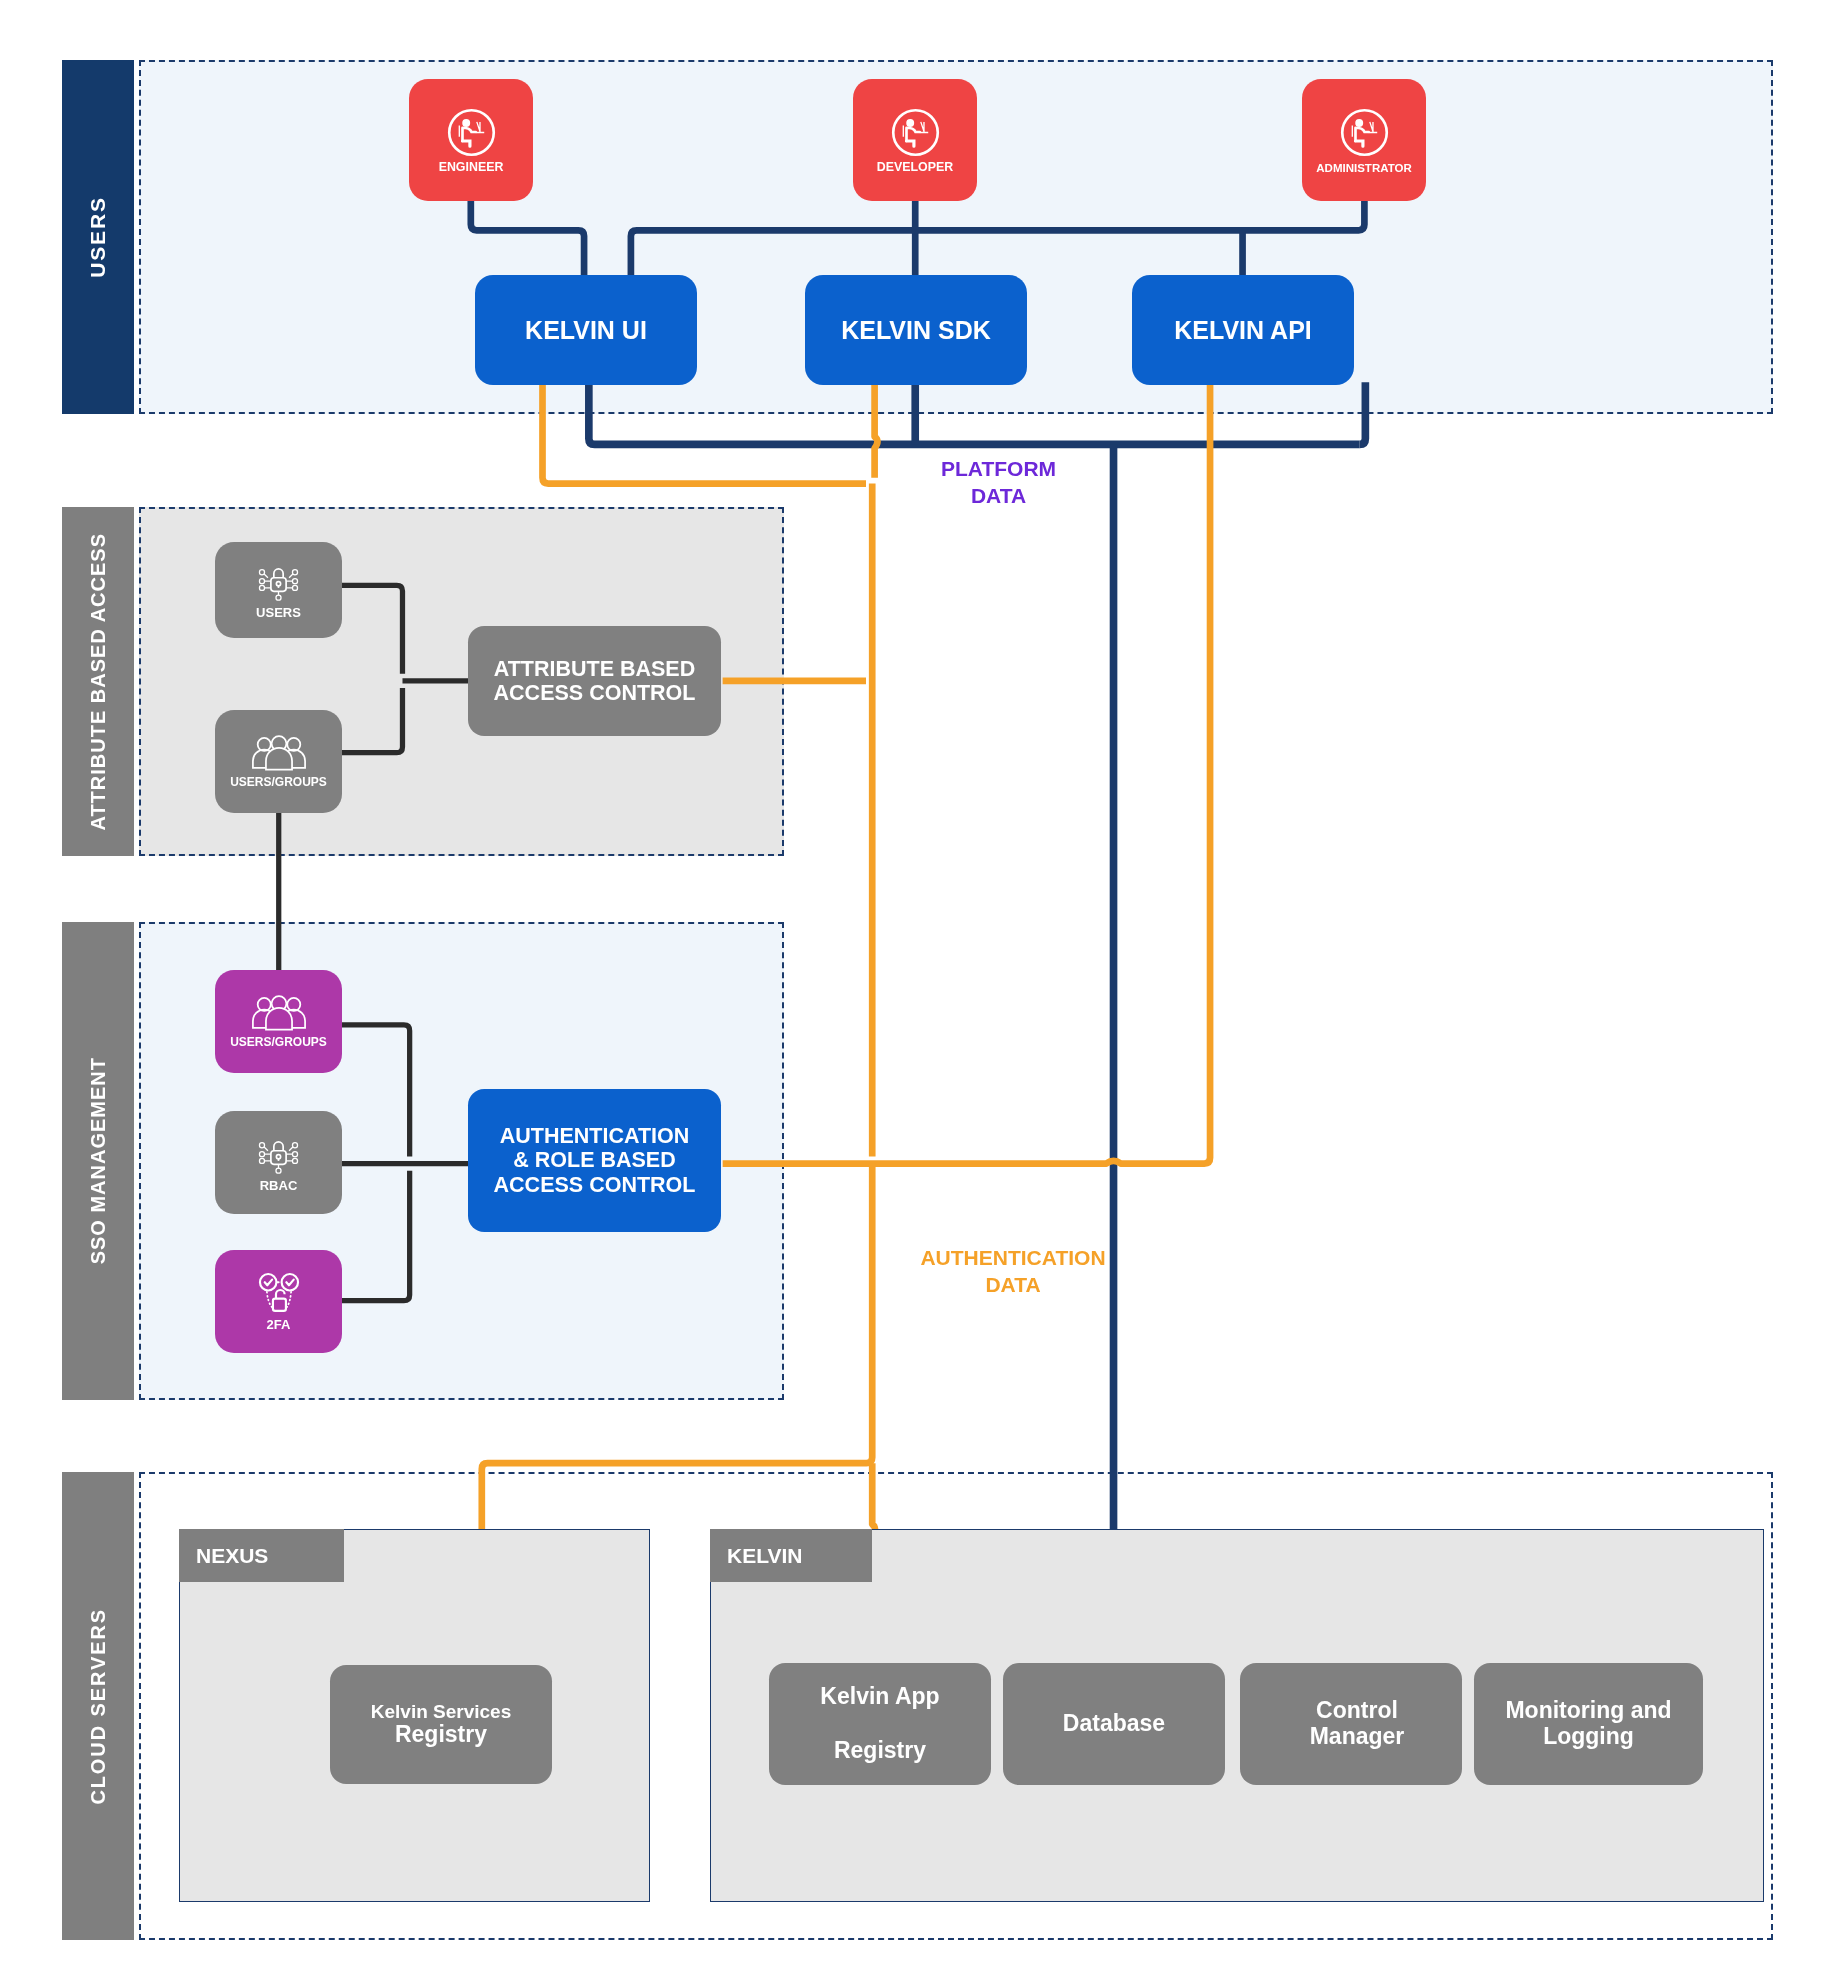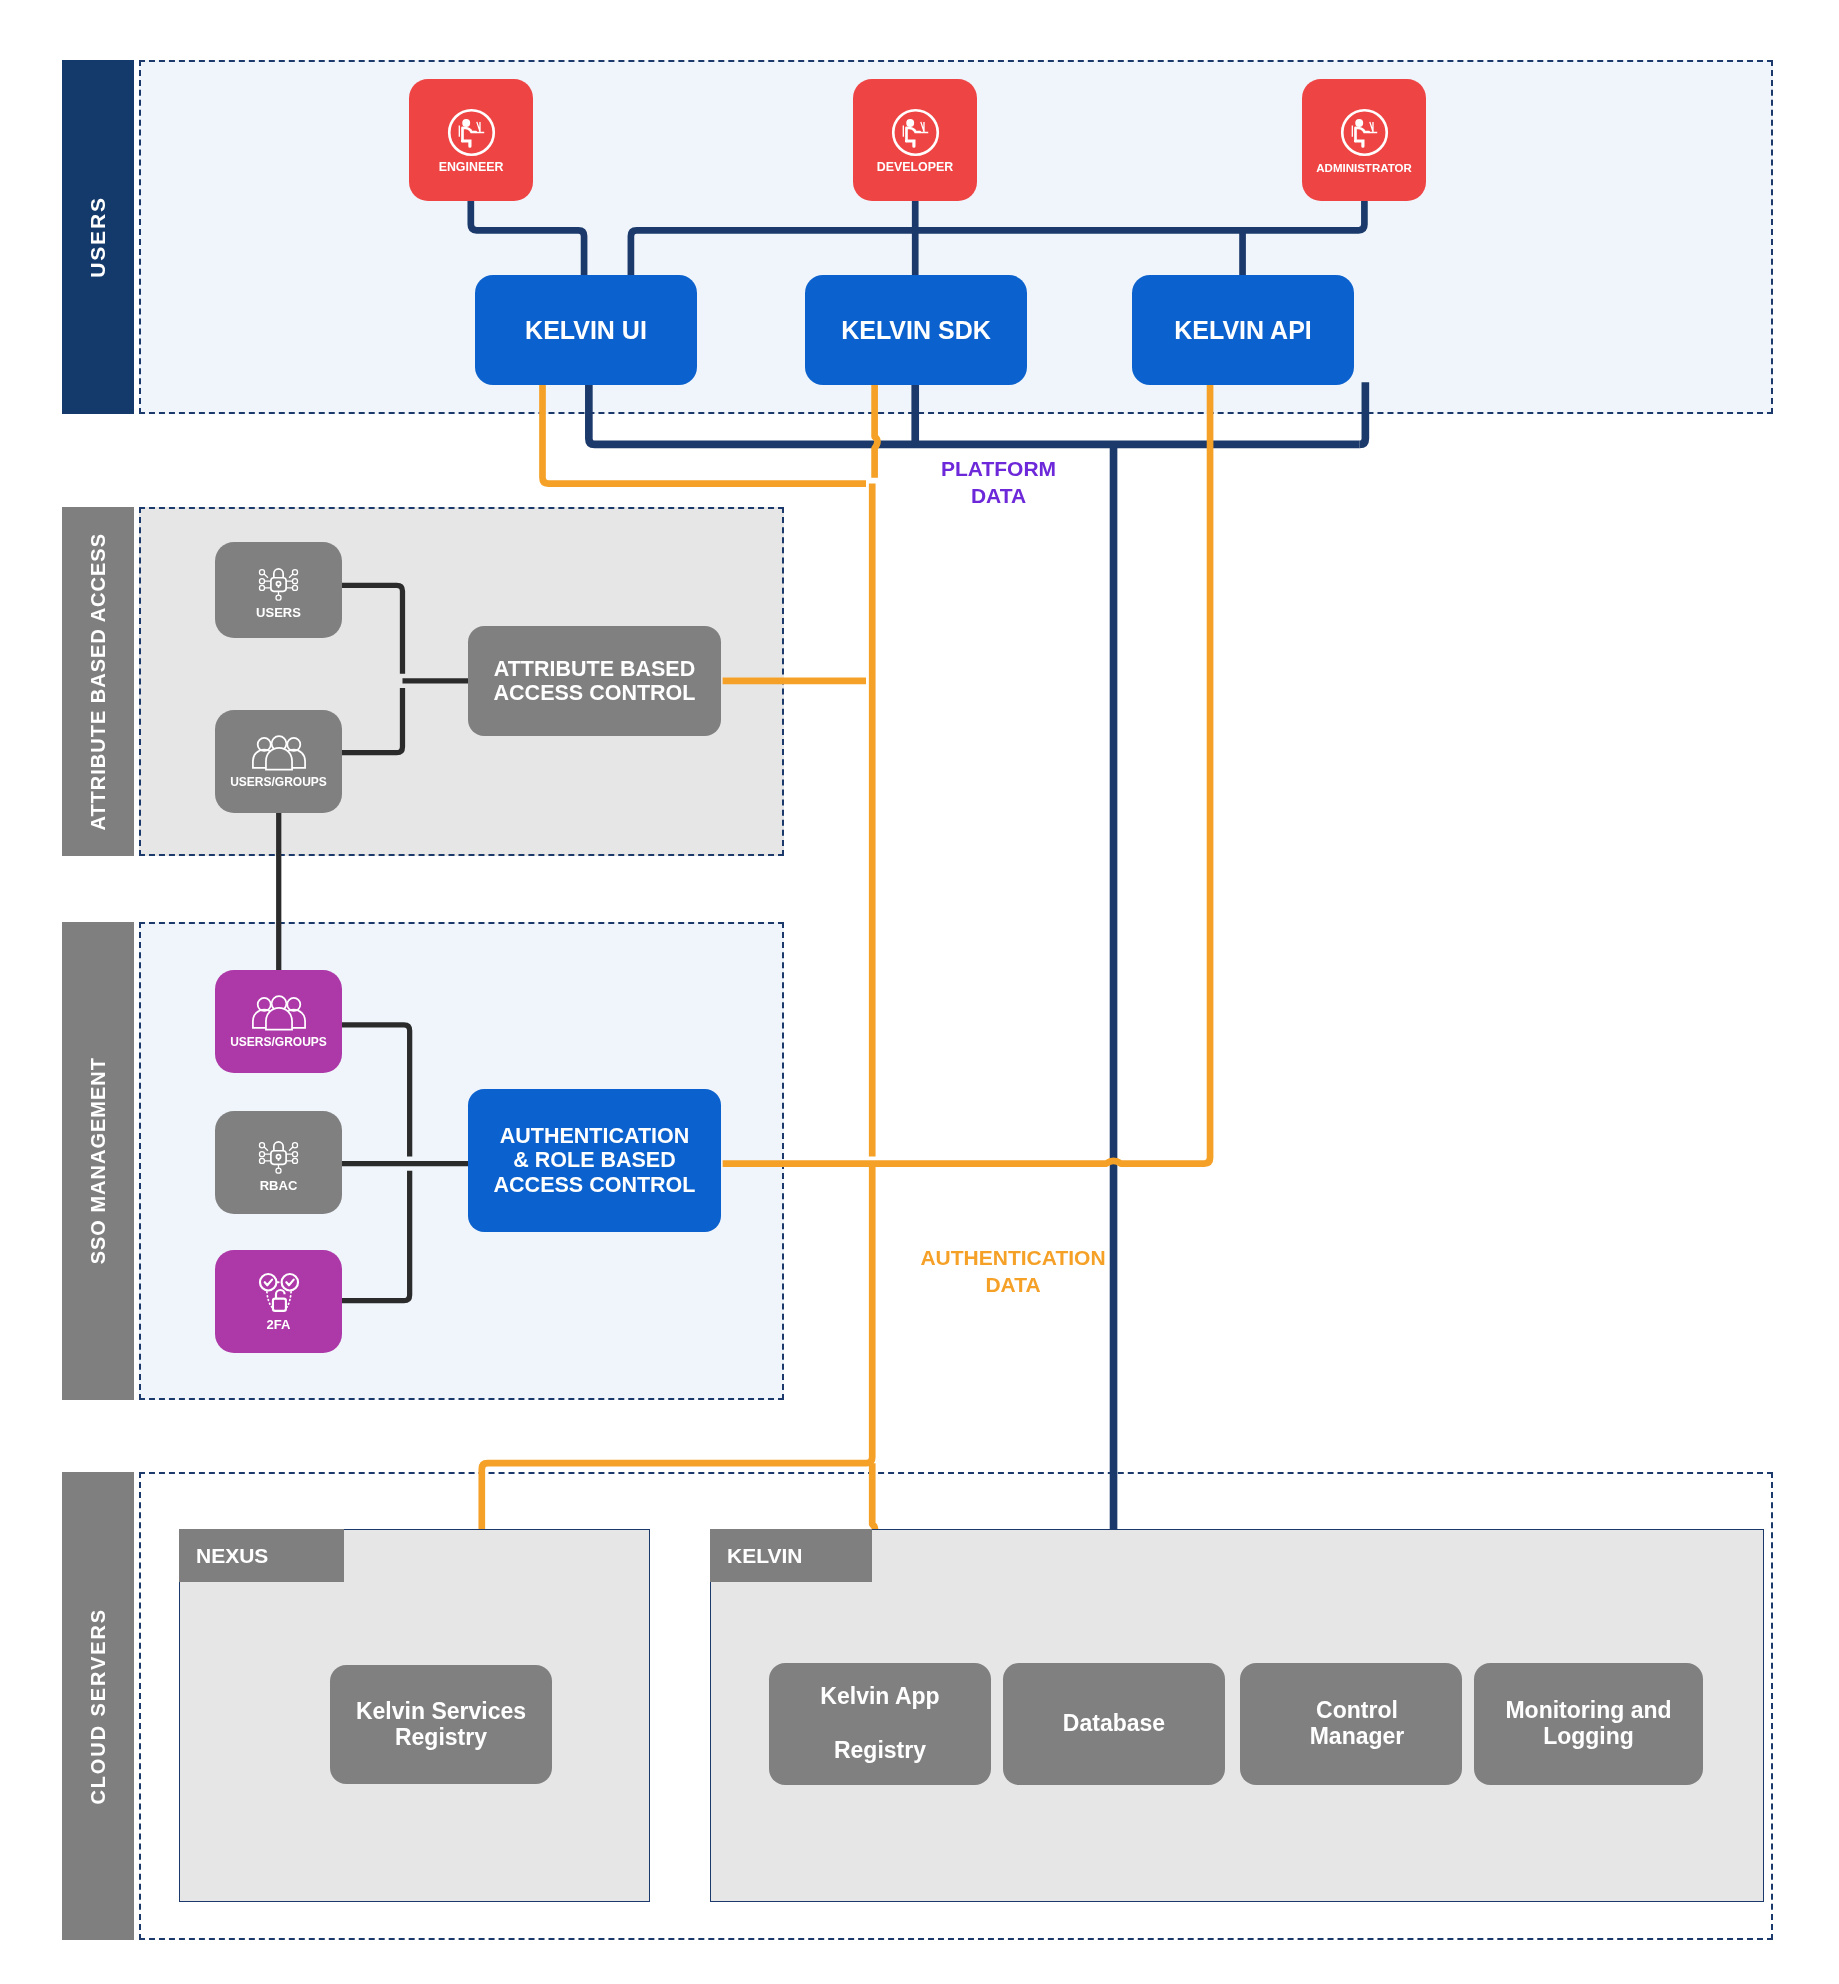--- a/index.html
+++ b/index.html
@@ -292,21 +292,21 @@
   <div class="flowlabel" style="left:889px;top:1245px;width:248px;font-size:21px;color:#f5a128;">
     <div>AUTHENTICATION</div>
     <div>DATA</div>
   </div>
 
   <div class="panel" style="left:179px;top:1529px;width:471px;height:373px;"></div>
   <div class="panel-tab" style="left:179px;top:1529px;width:165px;height:53px;font-size:21px;">
     <span>NEXUS</span>
   </div>
   <div class="tile node-gray" style="left:330px;top:1665px;width:222px;height:119px;">
-    <span class="tile-label" style="font-size:23px;">Kelvin Services</span>
+    <span class="tile-label" style="font-size:19px;">Kelvin Services</span>
     <span class="tile-label" style="font-size:23px;">Registry</span>
   </div>
 
   <div class="panel" style="left:710px;top:1529px;width:1054px;height:373px;"></div>
   <div class="panel-tab" style="left:710px;top:1529px;width:162px;height:53px;font-size:21px;">
     <span>KELVIN</span>
   </div>
 
   <div class="tile node-gray" style="left:769px;top:1663px;width:222px;height:122px;gap:28px;">
     <span class="tile-label" style="font-size:23px;">Kelvin App</span>

